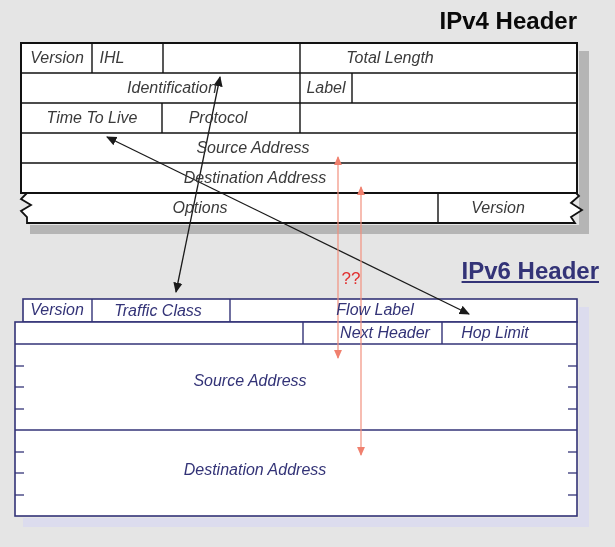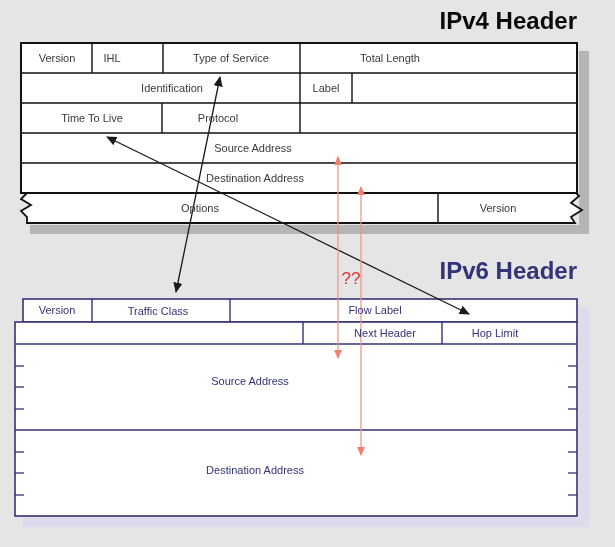--- a/index.html
+++ b/index.html
@@ -3,30 +3,30 @@
 <meta charset="utf-8">
 <style>
   html,body{margin:0;padding:0;background:#ffffff;}
   #canvas{
     position:relative;width:615px;height:547px;background:#e5e5e5;overflow:hidden;
     font-family:"Liberation Sans","DejaVu Sans",sans-serif;
   }
   #diagram-svg{position:absolute;left:0;top:0;}
   .lbl{
     position:absolute;transform:translate(-50%,-50%);
-    white-space:nowrap;font-size:11px;line-height:1;z-index:5;
+    white-space:nowrap;font-size:16px;line-height:1;z-index:5;font-style:italic;
   }
   .v4{color:#3A3A3A;}
   .v6{color:#333377;}
   .title{
     position:absolute;font-size:24px;font-weight:bold;line-height:1;
     white-space:nowrap;z-index:5;
   }
   .title-v4{color:#0A0A0A;right:38px;top:9px;}
-  .title-v6{color:#333377;right:38px;top:259px;}
+  .title-v6{color:#333377;right:16px;top:259px;text-decoration:underline;}
   .qq{
     position:absolute;transform:translate(-50%,-50%);left:351px;top:279px;
     color:#E03030;font-size:17px;z-index:5;white-space:nowrap;
   }
 </style>
 </head>
 <body>
 
 <div id="canvas">
 
@@ -90,21 +90,20 @@
     <line x1="338" y1="157" x2="338" y2="358" stroke="#F2907E" stroke-width="1.2" marker-start="url(#arrS)" marker-end="url(#arrS)"></line>
     <line x1="361" y1="187" x2="361" y2="455" stroke="#F2907E" stroke-width="1.2" marker-start="url(#arrS)" marker-end="url(#arrS)"></line>
   </svg>
 
   <div class="title title-v4">IPv4 Header</div>
   <div class="title title-v6">IPv6 Header</div>
   <div class="qq">??</div>
 
   <div class="lbl v4" style="left:57px;top:58px">Version</div>
   <div class="lbl v4" style="left:112px;top:58px">IHL</div>
-  <div class="lbl v4" style="left:231px;top:58px">Type of Service</div>
   <div class="lbl v4" style="left:390px;top:58px">Total Length</div>
   <div class="lbl v4" style="left:172px;top:88px">Identification</div>
   <div class="lbl v4" style="left:326px;top:88px">Label</div>
   <div class="lbl v4" style="left:92px;top:118px">Time To Live</div>
   <div class="lbl v4" style="left:218px;top:118px">Protocol</div>
   <div class="lbl v4" style="left:253px;top:148px">Source Address</div>
   <div class="lbl v4" style="left:255px;top:178px">Destination Address</div>
   <div class="lbl v4" style="left:200px;top:208px">Options</div>
   <div class="lbl v4" style="left:498px;top:208px">Version</div>
 

